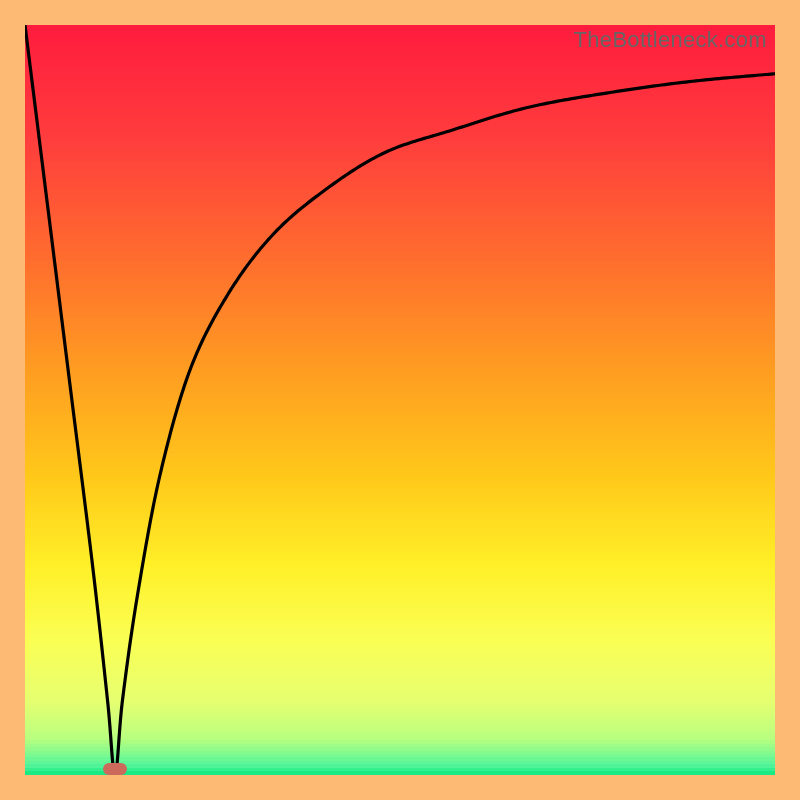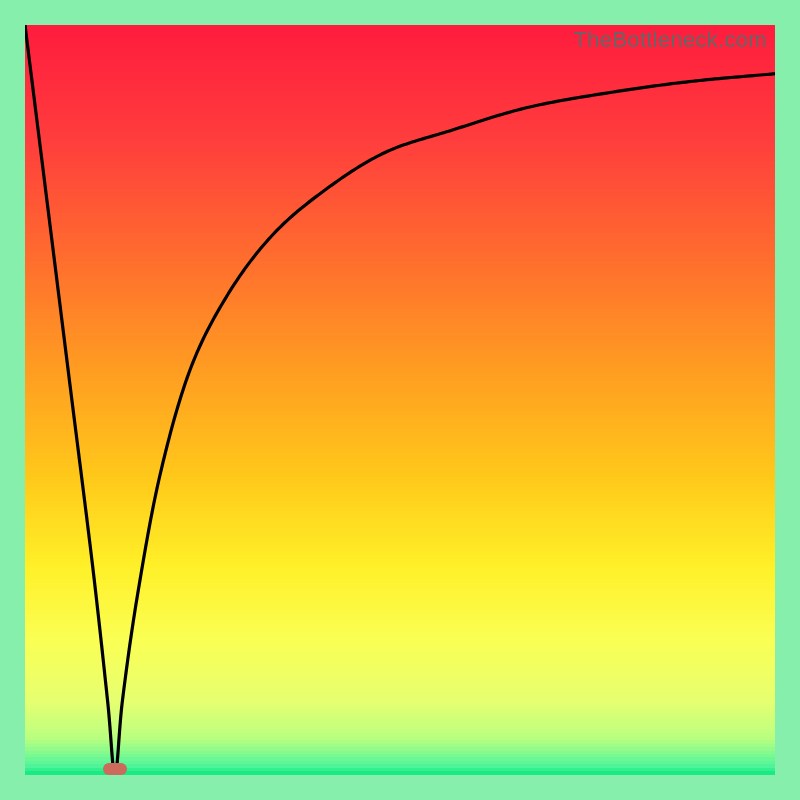--- a/index.html
+++ b/index.html
@@ -8,21 +8,21 @@
     width: 800px;
     height: 800px;
     background: #000;
     overflow: hidden;
     font-family: Arial, Helvetica, sans-serif;
   }
   .frame {
     position: relative;
     width: 800px;
     height: 800px;
-    background: #86efac;
+    background: #fdba74;
   }
   .plot-area {
     position: absolute;
     left: 25px;
     top: 25px;
     width: 750px;
     height: 750px;
     overflow: hidden;
   }
   .gradient-bg {

